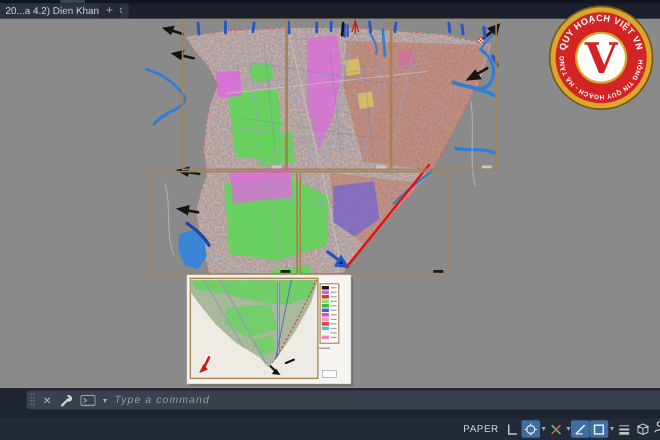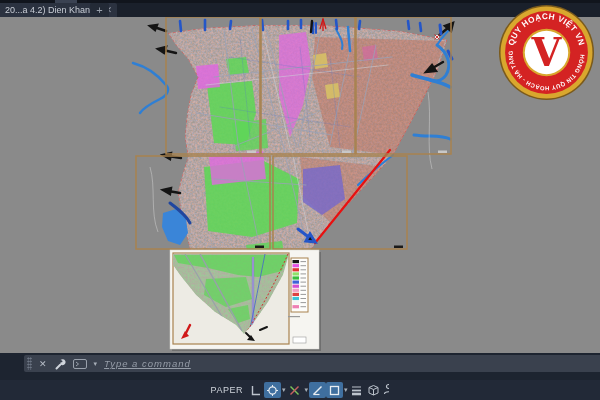--- a/index.html
+++ b/index.html
@@ -32,25 +32,25 @@
   .cmdrow{position:absolute;left:0;top:353px;width:600px;height:27px;background:#1d2430;}
   .cmdbar{
     position:absolute;left:24px;top:2px;width:576px;height:17px;background:#3a414e;
     display:flex;align-items:center;gap:7px;padding-left:3px;box-sizing:border-box;
     border-radius:2px 0 0 2px;
   }
   .cmdgrip{width:5px;height:13px;background-image:radial-gradient(#727a89 0.8px,transparent 0.9px);background-size:2.5px 3px;}
   .cmdclose{color:#b6bcc6;font-size:9px;}
   .cmdicon{display:flex;align-items:center;}
   .caret{color:#a7aeb8;font-size:7px;}
-  .cmdtext{font-style:italic;font-size:9.5px;color:#969da8;letter-spacing:1px;text-decoration:underline;}
+  .cmdtext{font-style:italic;font-size:9.5px;color:#969da8;letter-spacing:1px;}
   
   .statusbar{
     position:absolute;left:0;top:380px;width:600px;height:20px;background:#222937;
-    display:flex;align-items:center;justify-content:center;gap:0;padding-right:0;
+    display:flex;align-items:center;justify-content:flex-end;gap:0;padding-right:0;
   }
   .paperlbl{font-size:9px;color:#ced3da;letter-spacing:0.5px;margin-right:4px;}
   .sicon{
     width:17px;height:16px;display:flex;align-items:center;justify-content:center;
     border-radius:2px;flex:0 0 auto;
   }
   .sicon.on{background:#3f6f9f;}
   .scaret{color:#a7aeb8;font-size:7px;margin:0 1px;}
   .clip-edge{overflow:hidden;width:7px;height:16px;flex:0 0 auto;}
 </style>

